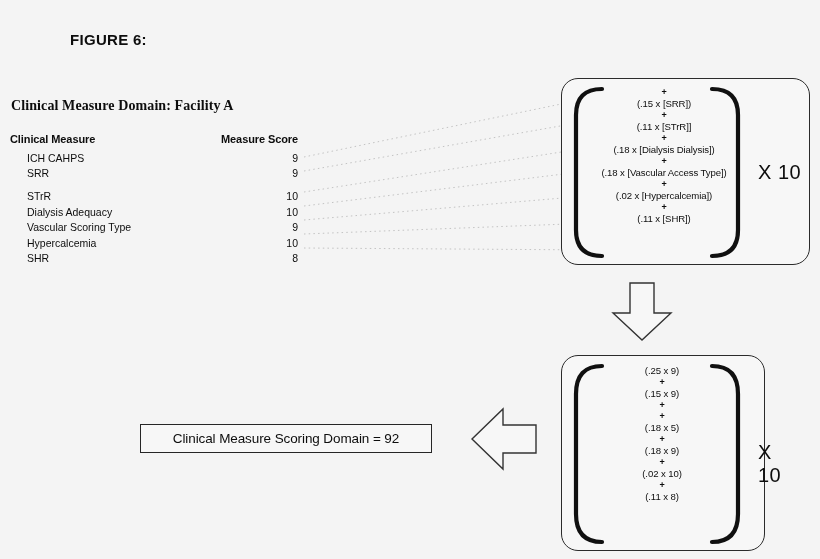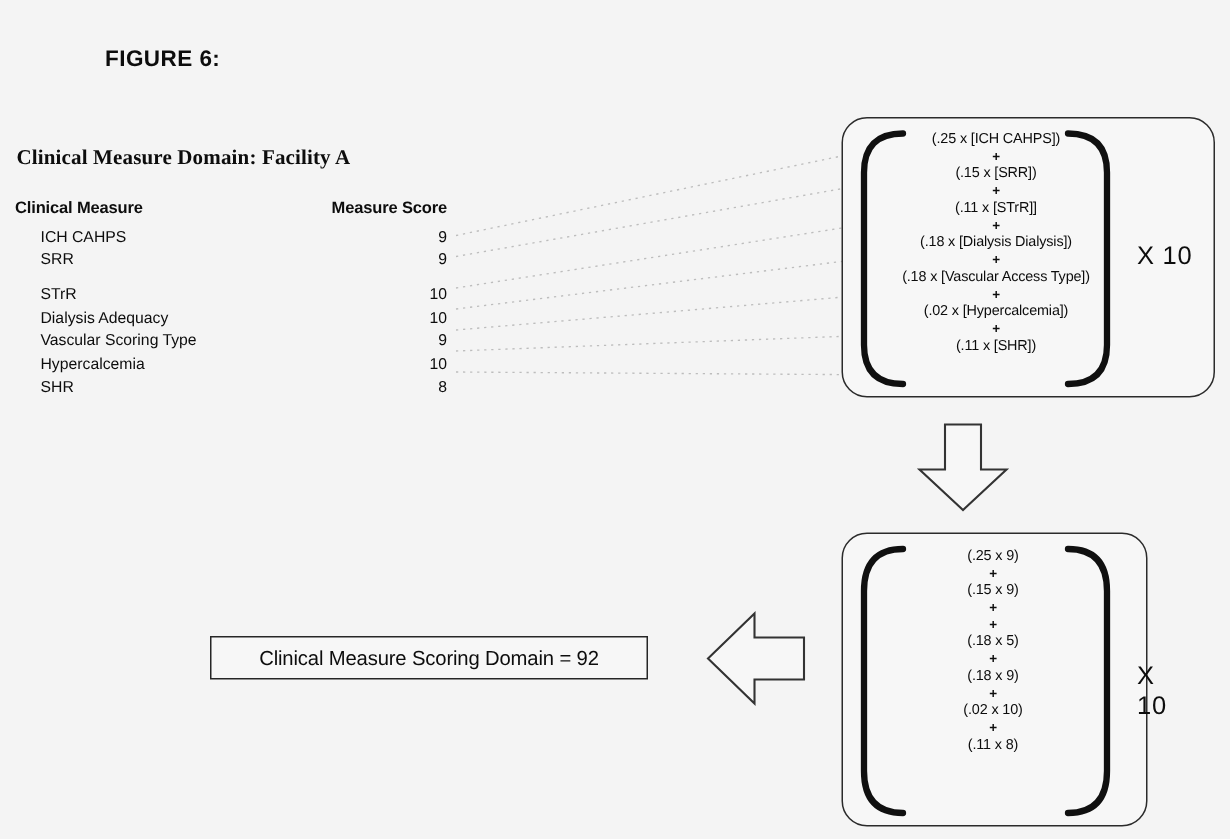--- a/index.html
+++ b/index.html
@@ -143,21 +143,21 @@
     white-space: nowrap;
   }
   .formula-plus {
     font-weight: bold;
     font-size: 9px;
     line-height: 11.4px;
   }
 
   .multiplier {
     position: absolute;
-    font-size: 17px;
+    font-size: 20px;
     letter-spacing: 0.5px;
   }
   #formula-box-weights .multiplier {
     left: 196px;
     top: 82px;
   }
   #formula-box-values .multiplier {
     left: 196px;
     top: 85px;
   }
@@ -260,21 +260,20 @@
   </svg>
 
   <div class="formula-box" id="formula-box-weights">
 
     <svg class="brace-svg" width="249" height="187">
       <path d="M 40 10 Q 14 10 14 36 L 14 151 Q 14 177 40 177" fill="none" stroke="#101010" stroke-width="4.2" stroke-linecap="round"></path>
       <path d="M 150 10 Q 176 10 176 36 L 176 151 Q 176 177 150 177" fill="none" stroke="#101010" stroke-width="4.2" stroke-linecap="round"></path>
     </svg>
 
     <div class="formula-stack" id="weights-stack">
-        <div class="formula-term">(.25 x [ICH CAHPS])</div>
         <div class="formula-plus">+</div>
         <div class="formula-term">(.15 x [SRR])</div>
         <div class="formula-plus">+</div>
         <div class="formula-term">(.11 x [STrR]]</div>
         <div class="formula-plus">+</div>
         <div class="formula-term">(.18 x [Dialysis Dialysis])</div>
         <div class="formula-plus">+</div>
         <div class="formula-term">(.18 x [Vascular Access Type])</div>
         <div class="formula-plus">+</div>
         <div class="formula-term">(.02 x [Hypercalcemia])</div>

